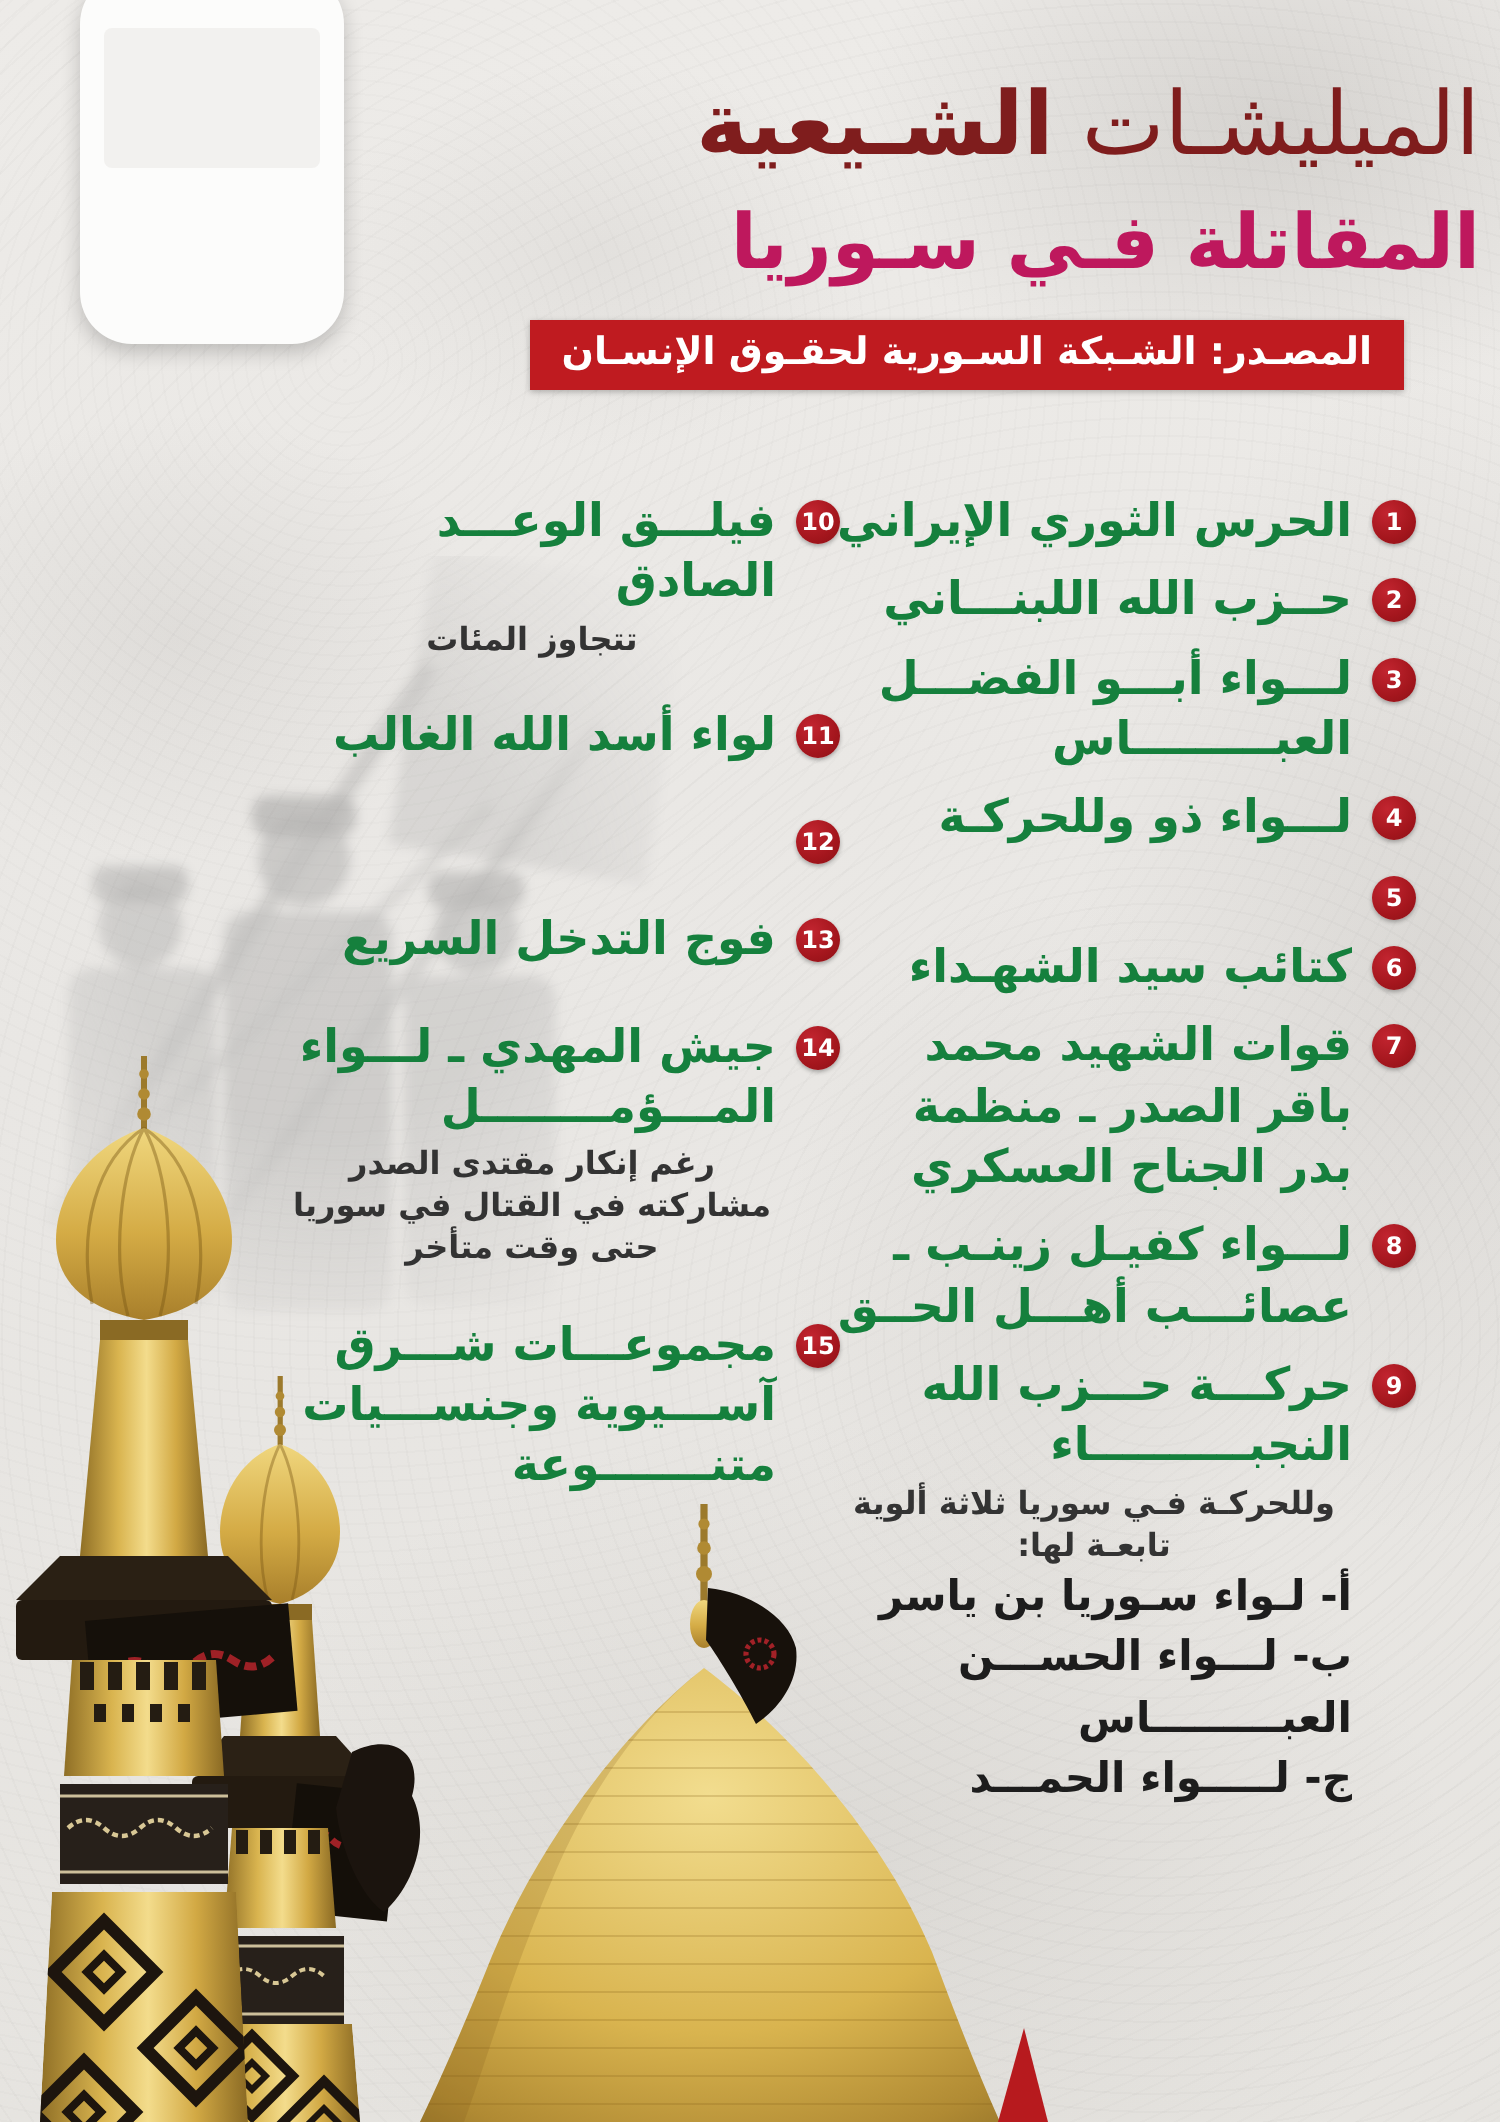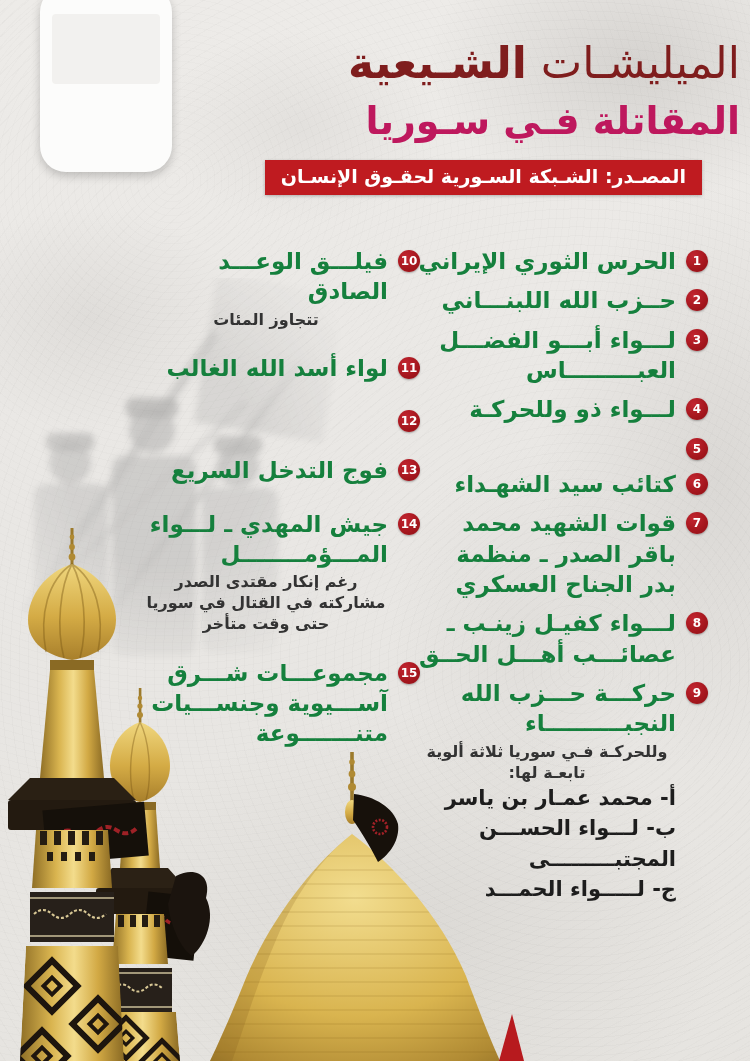--- a/index.html
+++ b/index.html
@@ -164,22 +164,22 @@
       <span class="badge">8</span>
       <div class="item-body">
           <div class="militia-name">لـــواء كفيـل زينـب ـ عصائـــب أهـــل الحــق</div>
         </div>
     </div>
     <div class="item">
       <span class="badge">9</span>
       <div class="item-body">
         <div class="militia-name">حركـــة حـــزب الله النجبــــــــــاء</div>
         <div class="militia-note">وللحركـة فـي سوريا ثلاثة ألوية تابعـة لها:</div>
-        <div class="sub-item">أ- محمد عمـار بن ياسر</div>
-        <div class="sub-item">ب- لـــواء الحســـن المجتبـــــــــى</div>
+        <div class="sub-item">أ- لـواء سـوريا بن ياسر</div>
+        <div class="sub-item">ب- لـــواء الحســـن العبـــــــــاس</div>
         <div class="sub-item">ج- لـــــواء الحمـــد</div>
       </div>
     </div>
   </div>
 
   <div class="col col-left">
     <div class="item">
       <span class="badge">10</span>
       <div class="item-body">
         <div class="militia-name">فيلـــق الوعـــد الصادق</div>

